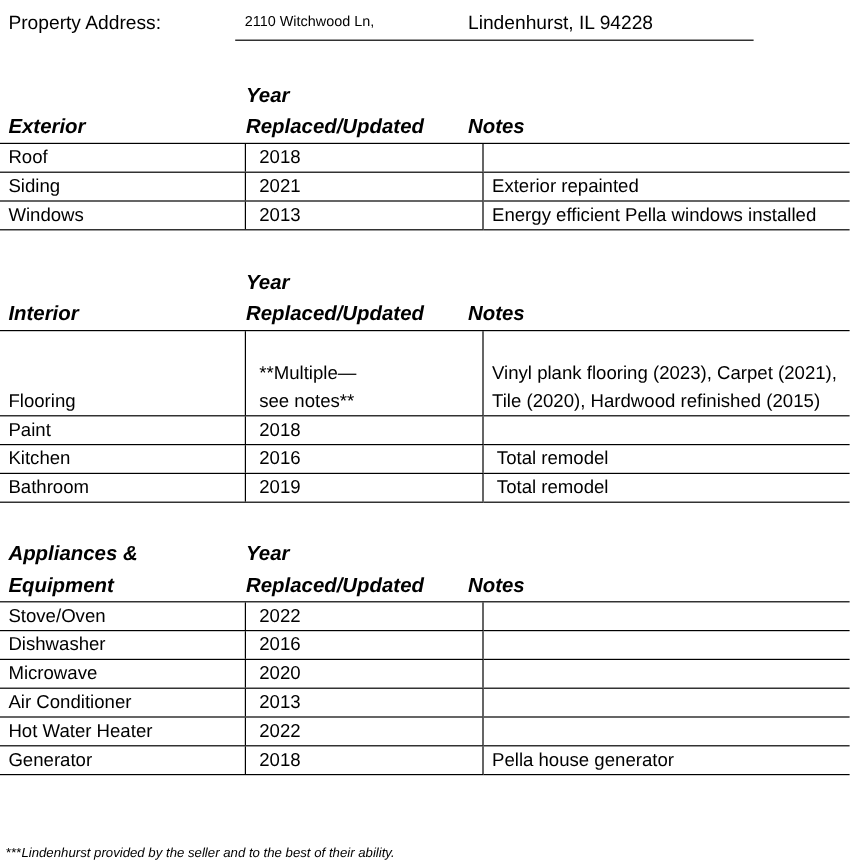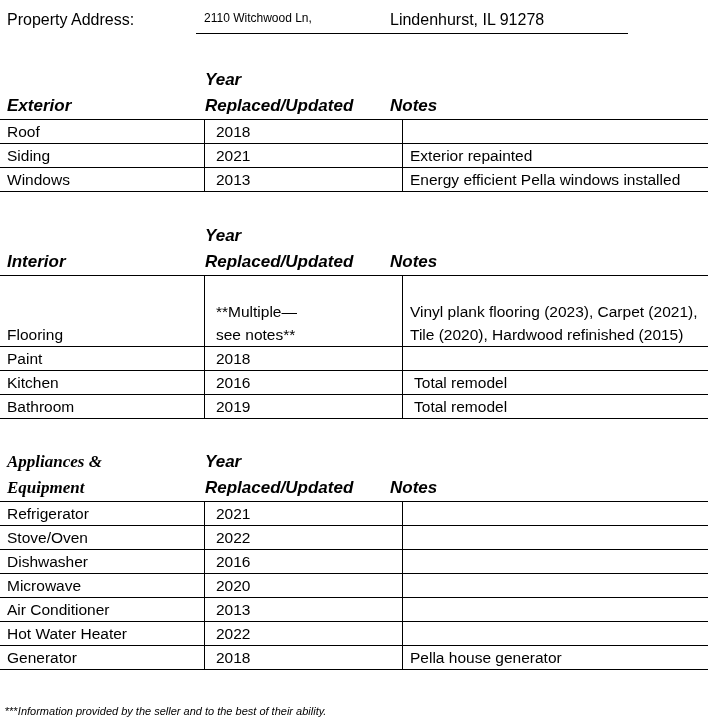--- a/index.html
+++ b/index.html
@@ -62,21 +62,21 @@
     .sec-head .h {
       position: absolute;
       font-weight: bold;
       font-style: italic;
       font-size: 17px;
       line-height: 26px;
     }
     .sec-head .h-cat { left: 7px; bottom: 0; }
     .sec-head .h-year { left: 205px; bottom: 0; }
     .sec-head .h-notes { left: 390px; bottom: 0; }
-    .sec-head .h-cat2 { left: 7px; bottom: 0; font-family: Liberation Serif, serif; }
+    .sec-head .h-cat2 { left: 7px; bottom: 0; }
 
     table.grid {
       border-collapse: collapse;
       width: 708px;
       table-layout: fixed;
     }
     table.grid td {
       padding: 0 0 0 0;
       height: 23px;
       line-height: 22px;
@@ -100,21 +100,21 @@
       font-style: italic;
     }
     .footnote .stars { font-style: normal; }
   </style>
 </head>
 <body>
 
 <div class="addr-row">
   <span class="addr-label">Property Address:</span>
   <span class="addr-street">2110 Witchwood Ln,</span>
-  <span class="addr-city">Lindenhurst, IL 91278</span>
+  <span class="addr-city">Lindenhurst, IL 94228</span>
   <div class="addr-line"></div>
 </div>
 
 <div class="section" style="top:67px;">
   <div class="sec-head">
     <span class="h h-cat">Exterior</span>
     <span class="h h-year" style="bottom:26px;">Year</span>
     <span class="h h-year">Replaced/Updated</span>
     <span class="h h-notes">Notes</span>
   </div>
@@ -178,25 +178,20 @@
 <div class="section" style="top:449px;">
   <div class="sec-head">
     <span class="h h-cat2" style="bottom:26px;">Appliances &amp;</span>
     <span class="h h-cat2">Equipment</span>
     <span class="h h-year" style="bottom:26px;">Year</span>
     <span class="h h-year">Replaced/Updated</span>
     <span class="h h-notes">Notes</span>
   </div>
   <table class="grid">
     <tbody>
-        <tr>
-      <td class="c1">Refrigerator</td>
-      <td class="c2">2021</td>
-      <td class="c3"></td>
-    </tr>
     <tr>
       <td class="c1">Stove/Oven</td>
       <td class="c2">2022</td>
       <td class="c3"></td>
     </tr>
     <tr>
       <td class="c1">Dishwasher</td>
       <td class="c2">2016</td>
       <td class="c3"></td>
     </tr>
@@ -218,14 +213,14 @@
     <tr>
       <td class="c1">Generator</td>
       <td class="c2">2018</td>
       <td class="c3">Pella house generator</td>
     </tr>
   </tbody>
     </table>
 </div>
 
 <div class="footnote">
-  <span class="stars">***</span><span>Information provided by the seller and to the best of their ability.</span>
+  <span class="stars">***</span><span>Lindenhurst provided by the seller and to the best of their ability.</span>
 </div>
 
 </body></html>

